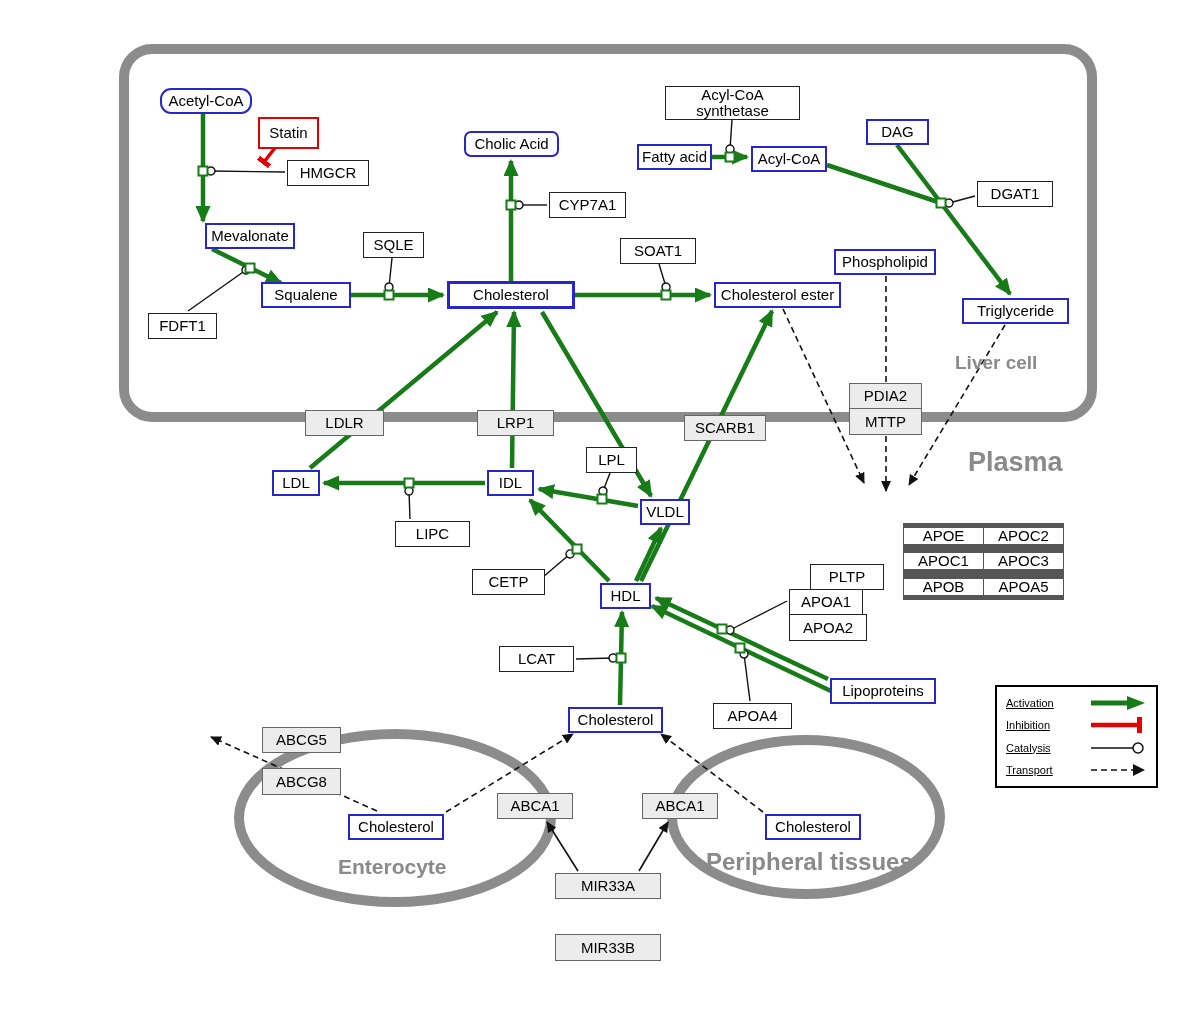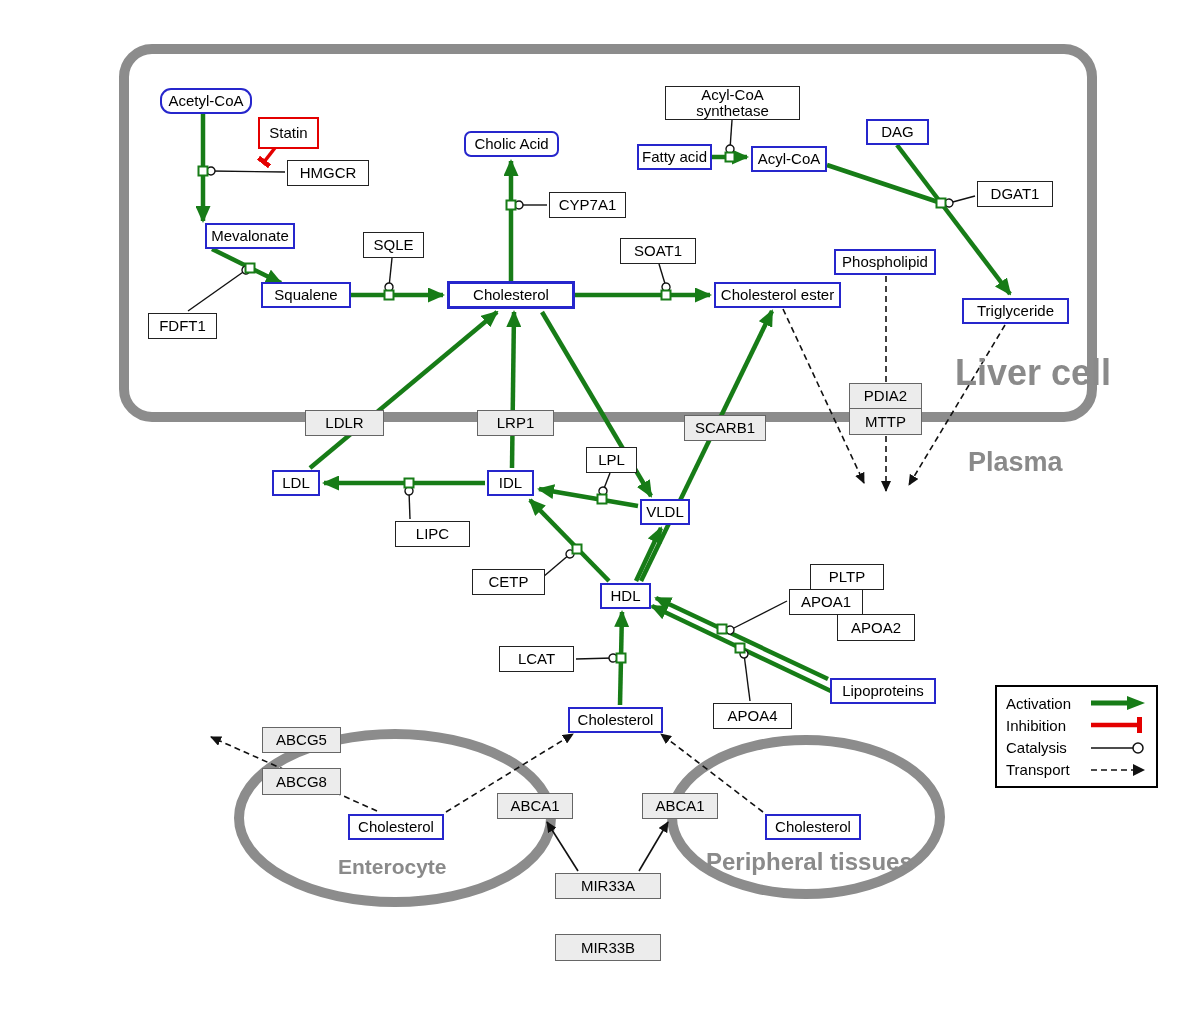--- a/index.html
+++ b/index.html
@@ -16,30 +16,30 @@
     pointer-events:auto;
   }
   .metabolite{border:2px solid #2626cc;}
   .metabolite-main{border:3px solid #2626cc;}
   .drug{border:2.5px solid #e40000;}
   .gene{border:1.3px solid #222;}
   .gene-gray{border:1.3px solid #666;background:#ececec;}
   .table-node{display:grid;grid-template-columns:1fr 1fr;gap:1px;background:#555;border:1.5px solid #555;padding:0;}
   .table-node .cell{background:#fff;display:flex;align-items:center;justify-content:center;font-size:15px;}
   .region-label{position:absolute;font-weight:bold;color:#8a8a8a;z-index:2;white-space:nowrap;}
-  #liver-cell-label{left:955px;top:352px;font-size:36px;}
+  #liver-cell-label{left:955px;top:352px;font-size:19px;}
   #plasma-label{left:968px;top:447px;font-size:27px;}
   #enterocyte-label{left:338px;top:855px;font-size:21px;}
   #peripheral-tissues-label{left:706px;top:848px;font-size:24px;}
   #legend{
     position:absolute;left:995px;top:685px;width:163px;height:103px;border:2.5px solid #000;
     background:#fff;z-index:3;display:flex;flex-direction:column;justify-content:space-around;
     padding:5px 9px;box-sizing:border-box;
   }
-  .legend-row{display:flex;align-items:center;justify-content:space-between;font-size:15px;color:#000;}
+  .legend-row{display:flex;align-items:center;justify-content:space-between;font-size:11px;color:#000;text-decoration:underline;}
   .legend-row svg{flex:0 0 auto;}
 </style>
 </head>
 <body>
 
 <div id="canvas">
 
   <svg id="diagram-svg" width="1200" height="1013">
     <defs>
       <marker id="m-act" markerUnits="userSpaceOnUse" markerWidth="17" markerHeight="15" refX="15" refY="7.5" orient="auto">
@@ -148,33 +148,41 @@
       <div class="node gene-gray" style="left: 684px; top: 415px; width: 82px; height: 26px;">SCARB1</div>
       <div class="node metabolite" style="left: 272px; top: 470px; width: 48px; height: 26px;">LDL</div>
       <div class="node metabolite" style="left: 487px; top: 470px; width: 47px; height: 26px;">IDL</div>
       <div class="node gene" style="left: 373px; top: 521px; width: 75px; height: 26px; margin-left: 22px;">LIPC</div>
       <div class="node gene" style="left: 586px; top: 447px; width: 51px; height: 26px;">LPL</div>
       <div class="node metabolite" style="left: 640px; top: 499px; width: 50px; height: 26px;">VLDL</div>
       <div class="node gene" style="left: 472px; top: 569px; width: 73px; height: 26px;">CETP</div>
       <div class="node metabolite" style="left: 600px; top: 583px; width: 51px; height: 26px;">HDL</div>
       <div class="node gene" style="left: 789px; top: 564px; width: 74px; height: 26px; margin-left: 21px;">PLTP</div>
       <div class="node gene" style="left: 789px; top: 589px; width: 74px; height: 26px;">APOA1</div>
-      <div class="node gene" style="left: 789px; top: 614px; width: 78px; height: 27px; margin-left: 48px;">APOA2</div>
+      <div class="node gene" style="left: 789px; top: 614px; width: 78px; height: 27px;">APOA2</div>
       <div class="node gene" style="left: 499px; top: 646px; width: 75px; height: 26px;">LCAT</div>
       <div class="node gene" style="left: 713px; top: 703px; width: 79px; height: 26px;">APOA4</div>
       <div class="node metabolite" style="left: 830px; top: 678px; width: 106px; height: 26px;">Lipoproteins</div>
       <div class="node metabolite" style="left: 568px; top: 707px; width: 95px; height: 26px;">Cholesterol</div>
       <div class="node gene-gray" style="left: 262px; top: 727px; width: 79px; height: 26px;">ABCG5</div>
       <div class="node gene-gray" style="left: 262px; top: 752px; width: 79px; height: 27px; margin-top: 16px;">ABCG8</div>
       <div class="node metabolite" style="left: 348px; top: 814px; width: 96px; height: 26px;">Cholesterol</div>
       <div class="node gene-gray" style="left: 497px; top: 793px; width: 76px; height: 26px;">ABCA1</div>
       <div class="node gene-gray" style="left: 642px; top: 793px; width: 76px; height: 26px;">ABCA1</div>
       <div class="node metabolite" style="left: 765px; top: 814px; width: 96px; height: 26px;">Cholesterol</div>
       <div class="node gene-gray" style="left: 555px; top: 873px; width: 106px; height: 26px;">MIR33A</div>
       <div class="node gene-gray" style="left: 555px; top: 898px; width: 106px; height: 27px; margin-top: 36px;">MIR33B</div>
+      <div class="node table-node" style="left: 903px; top: 523px; width: 161px; height: 77px;">
+        <div class="cell">APOE</div>
+        <div class="cell">APOC2</div>
+        <div class="cell">APOC1</div>
+        <div class="cell">APOC3</div>
+        <div class="cell">APOB</div>
+        <div class="cell">APOA5</div>
+      </div>
     </div>
 
   <div class="region-label" id="liver-cell-label">Liver cell</div>
   <div class="region-label" id="plasma-label">Plasma</div>
   <div class="region-label" id="enterocyte-label">Enterocyte</div>
   <div class="region-label" id="peripheral-tissues-label">Peripheral tissues</div>
 
   <div id="legend">
     <div class="legend-row">
       <span>Activation</span>

